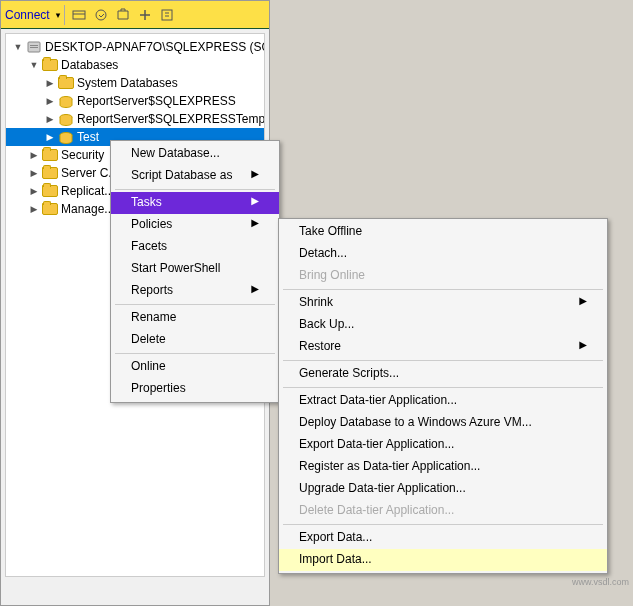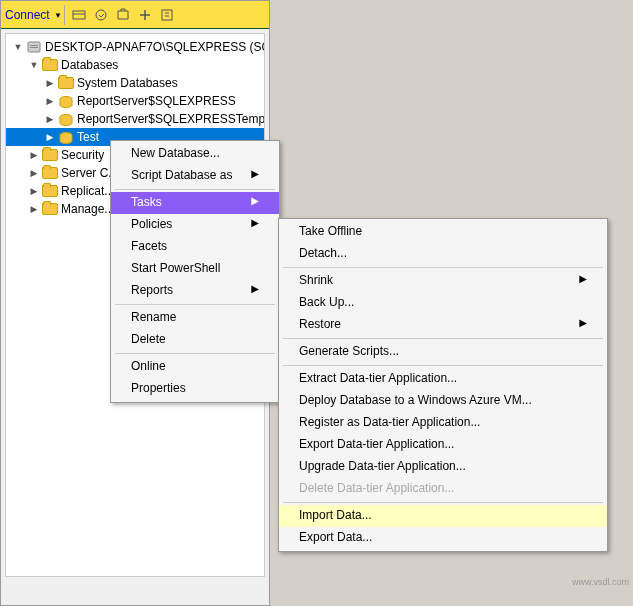--- a/index.html
+++ b/index.html
@@ -175,21 +175,21 @@
       cursor: pointer;
       display: flex;
       align-items: flex-start;
       justify-content: space-between;
       height: 22px;
       color: #000;
       white-space: nowrap;
     }
 
     .menu-item.highlighted {
-      background: #8b5cf6;
+      background: #6d28d9;
       color: white;
     }
 
     .menu-item.disabled {
       color: #aaa;
       cursor: default;
     }
 
     .menu-sep {
       height: 1px;
@@ -385,20 +385,23 @@
   </div>
 </div>
 
 <div class="context-menu" style="left:278px; top:218px; width:330px;">
   <div class="menu-item">
     <span>Take Offline</span>
   </div>
   <div class="menu-item">
     <span>Detach...</span>
   </div>
+  <div class="menu-item disabled">
+    <span>Bring Online</span>
+  </div>
   <div class="menu-sep"></div>
   <div class="menu-item">
     <span>Shrink</span>
     <span class="submenu-arrow">▶</span>
   </div>
   <div class="menu-item">
     <span>Back Up...</span>
   </div>
   <div class="menu-item">
     <span>Restore</span>
@@ -409,33 +412,33 @@
     <span>Generate Scripts...</span>
   </div>
   <div class="menu-sep"></div>
   <div class="menu-item">
     <span>Extract Data-tier Application...</span>
   </div>
   <div class="menu-item">
     <span>Deploy Database to a Windows Azure VM...</span>
   </div>
   <div class="menu-item">
+    <span>Export Data-tier Application...</span>
+  </div>
+  <div class="menu-item">
     <span>Register as Data-tier Application...</span>
-  </div>
-  <div class="menu-item">
-    <span>Export Data-tier Application...</span>
   </div>
   <div class="menu-item">
     <span>Upgrade Data-tier Application...</span>
   </div>
   <div class="menu-item disabled">
     <span>Delete Data-tier Application...</span>
   </div>
   <div class="menu-sep"></div>
+  <div class="menu-item">
+    <span>Export Data...</span>
+  </div>
   <div class="menu-item highlighted" style="background: rgb(255, 255, 192); color: rgb(0, 0, 0);">
     <span>Import Data...</span>
   </div>
-  <div class="menu-item">
-    <span>Export Data...</span>
-  </div>
 </div>
 
 <div class="watermark">www.vsdl.com</div>
 
 </body></html>

